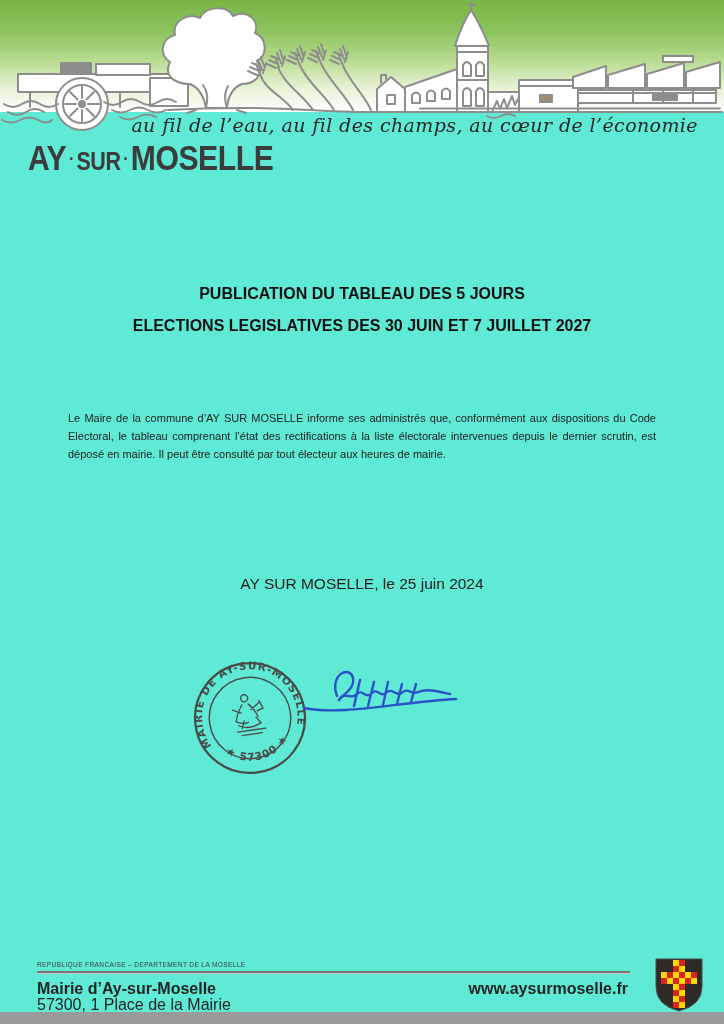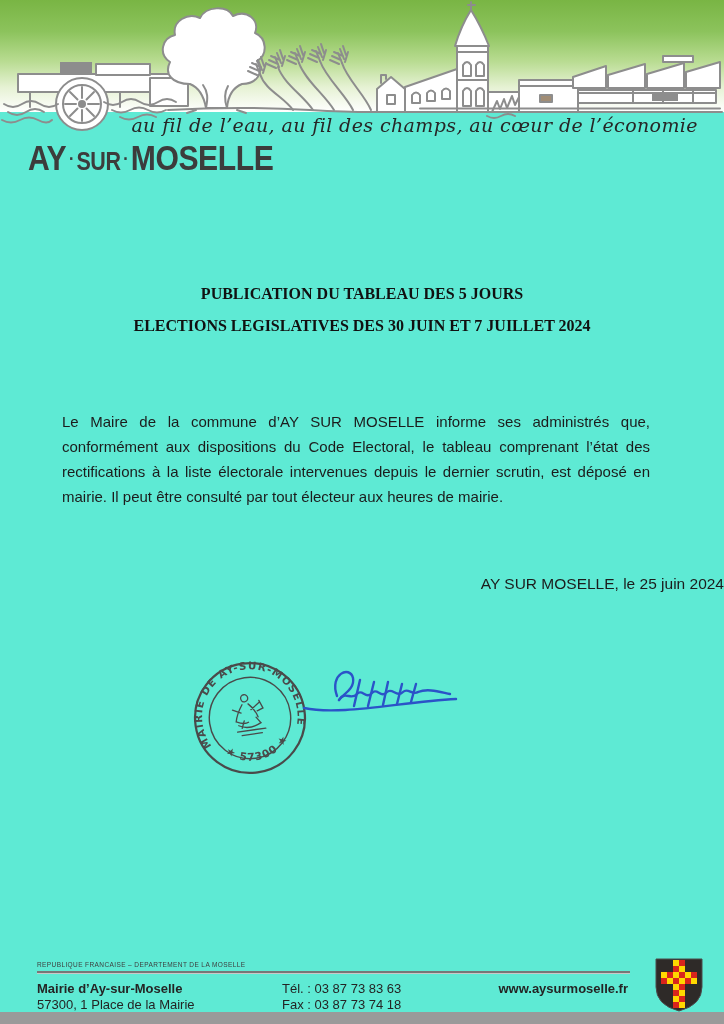--- a/index.html
+++ b/index.html
@@ -25,37 +25,37 @@
   }
   .logo{
     position:absolute;left:28px;top:138px;display:flex;align-items:baseline;
     font-weight:bold;color:#3c3c3c;transform:scaleX(.86);transform-origin:left;
     white-space:nowrap;
   }
   .logo-big{font-size:35px;letter-spacing:-.5px;}
   .logo-sm{font-size:25px;letter-spacing:-.5px;}
   .logo-dot{font-size:11px;transform:translateY(-8px);margin:0 4px;}
   
-  .title{position:absolute;left:0;width:724px;text-align:center;font-weight:bold;font-size:16px;color:#111;font-family:Liberation Serif, serif;}
+  .title{position:absolute;left:0;width:724px;text-align:center;font-weight:bold;font-size:16px;color:#111;}
   .title1{top:285px;}
   .title2{top:317px;}
   .para{
-    position:absolute;left:62px;top:409px;width:588px;
-    font-size:15px;line-height:25px;text-align:justify;color:#1c1c1c;
-  }
-  .centerline{position:absolute;left:0;width:724px;text-align:right;font-size:15.5px;color:#1c1c1c;}
+    position:absolute;left:68px;top:409px;width:588px;
+    font-size:11px;line-height:18px;text-align:justify;color:#1c1c1c;
+  }
+  .centerline{position:absolute;left:0;width:724px;text-align:center;font-size:15.5px;color:#1c1c1c;}
   .dateline{top:575px;}
   .role{top:607px;}
   .name{top:639px;}
   .stamp{position:absolute;left:191px;top:659px;}
   .signature{position:absolute;left:300px;top:664px;}
   
   .republic{position:absolute;left:37px;top:961px;font-size:6.5px;letter-spacing:.4px;color:#3d3d3d;white-space:nowrap;}
   .rule{position:absolute;left:37px;top:971px;width:593px;height:2px;background:#777;border-bottom:1px solid #c9c9c9;}
-  .f-col{position:absolute;top:981px;font-size:13px;line-height:16px;color:#242424;white-space:nowrap;}
+  .f-col{position:absolute;top:981px;font-size:16px;line-height:16px;color:#242424;white-space:nowrap;}
   .f-left{left:37px;}
   .f-mid{left:282px;}
   .f-right{right:96px;text-align:center;}
   .f-bold{font-weight:bold;}
   .arms{position:absolute;left:654px;top:957px;}
   .arms .r{fill:#d9251c;}
   .arms .y{fill:#ffd800;}
   .smudge{position:absolute;left:88px;top:1015px;width:66px;height:4px;background:#ececec;border-radius:2px;}
   
   .stamp text{font-family:"DejaVu Sans",sans-serif;}
@@ -155,21 +155,21 @@
 
   <div class="logo">
     <span class="logo-big">AY</span>
     <span class="logo-dot">▪</span>
     <span class="logo-sm">SUR</span>
     <span class="logo-dot">▪</span>
     <span class="logo-big">MOSELLE</span>
   </div>
 
   <div class="title title1">PUBLICATION DU TABLEAU DES 5 JOURS</div>
-  <div class="title title2">ELECTIONS LEGISLATIVES DES 30 JUIN ET 7 JUILLET 2024</div>
+  <div class="title title2">ELECTIONS LEGISLATIVES DES 30 JUIN ET 7 JUILLET 2027</div>
 
   <div class="para">Le Maire de la commune d’AY SUR MOSELLE informe ses administrés que, conformément aux dispositions du Code Electoral, le tableau comprenant l’état des rectifications à la liste électorale intervenues depuis le dernier scrutin, est déposé en mairie. Il peut être consulté par tout électeur aux heures de mairie.</div>
 
   <div class="centerline dateline">AY SUR MOSELLE, le 25 juin 2024</div>
 
   <svg class="stamp" width="118" height="118" viewBox="0 0 116 116">
     <defs>
       <path id="stamp-arc-top" d="M17,80 A47,47 0 1 1 99,80"></path>
       <path id="stamp-arc-bottom" d="M25,84 A42,42 0 0 0 91,84"></path>
     </defs>
@@ -201,24 +201,20 @@
   </svg>
 
   <div class="republic">REPUBLIQUE FRANCAISE – DEPARTEMENT DE LA MOSELLE</div>
   <div class="rule"></div>
 
   <div class="f-col f-left">
     <div class="f-bold">Mairie d’Ay-sur-Moselle</div>
     <div>57300, 1 Place de la Mairie</div>
   </div>
 
-  <div class="f-col f-mid">
-    <div>Tél. : 03 87 73 83 63</div>
-    <div>Fax : 03 87 73 74 18</div>
-  </div>
 
   <div class="f-col f-right">
     <div class="f-bold">www.aysurmoselle.fr</div>
   </div>
 
   <svg class="arms" width="50" height="56" viewBox="0 0 50 56">
     <path d="M2,2 H48 V30 Q48,48 25,54 Q2,48 2,30 Z" fill="#2e2a28" stroke="#4d4d4d" stroke-width="1"></path>
     <g>
       <rect class="y" x="19" y="3" width="6" height="6"></rect>
         <rect class="r" x="25" y="3" width="6" height="6"></rect>

